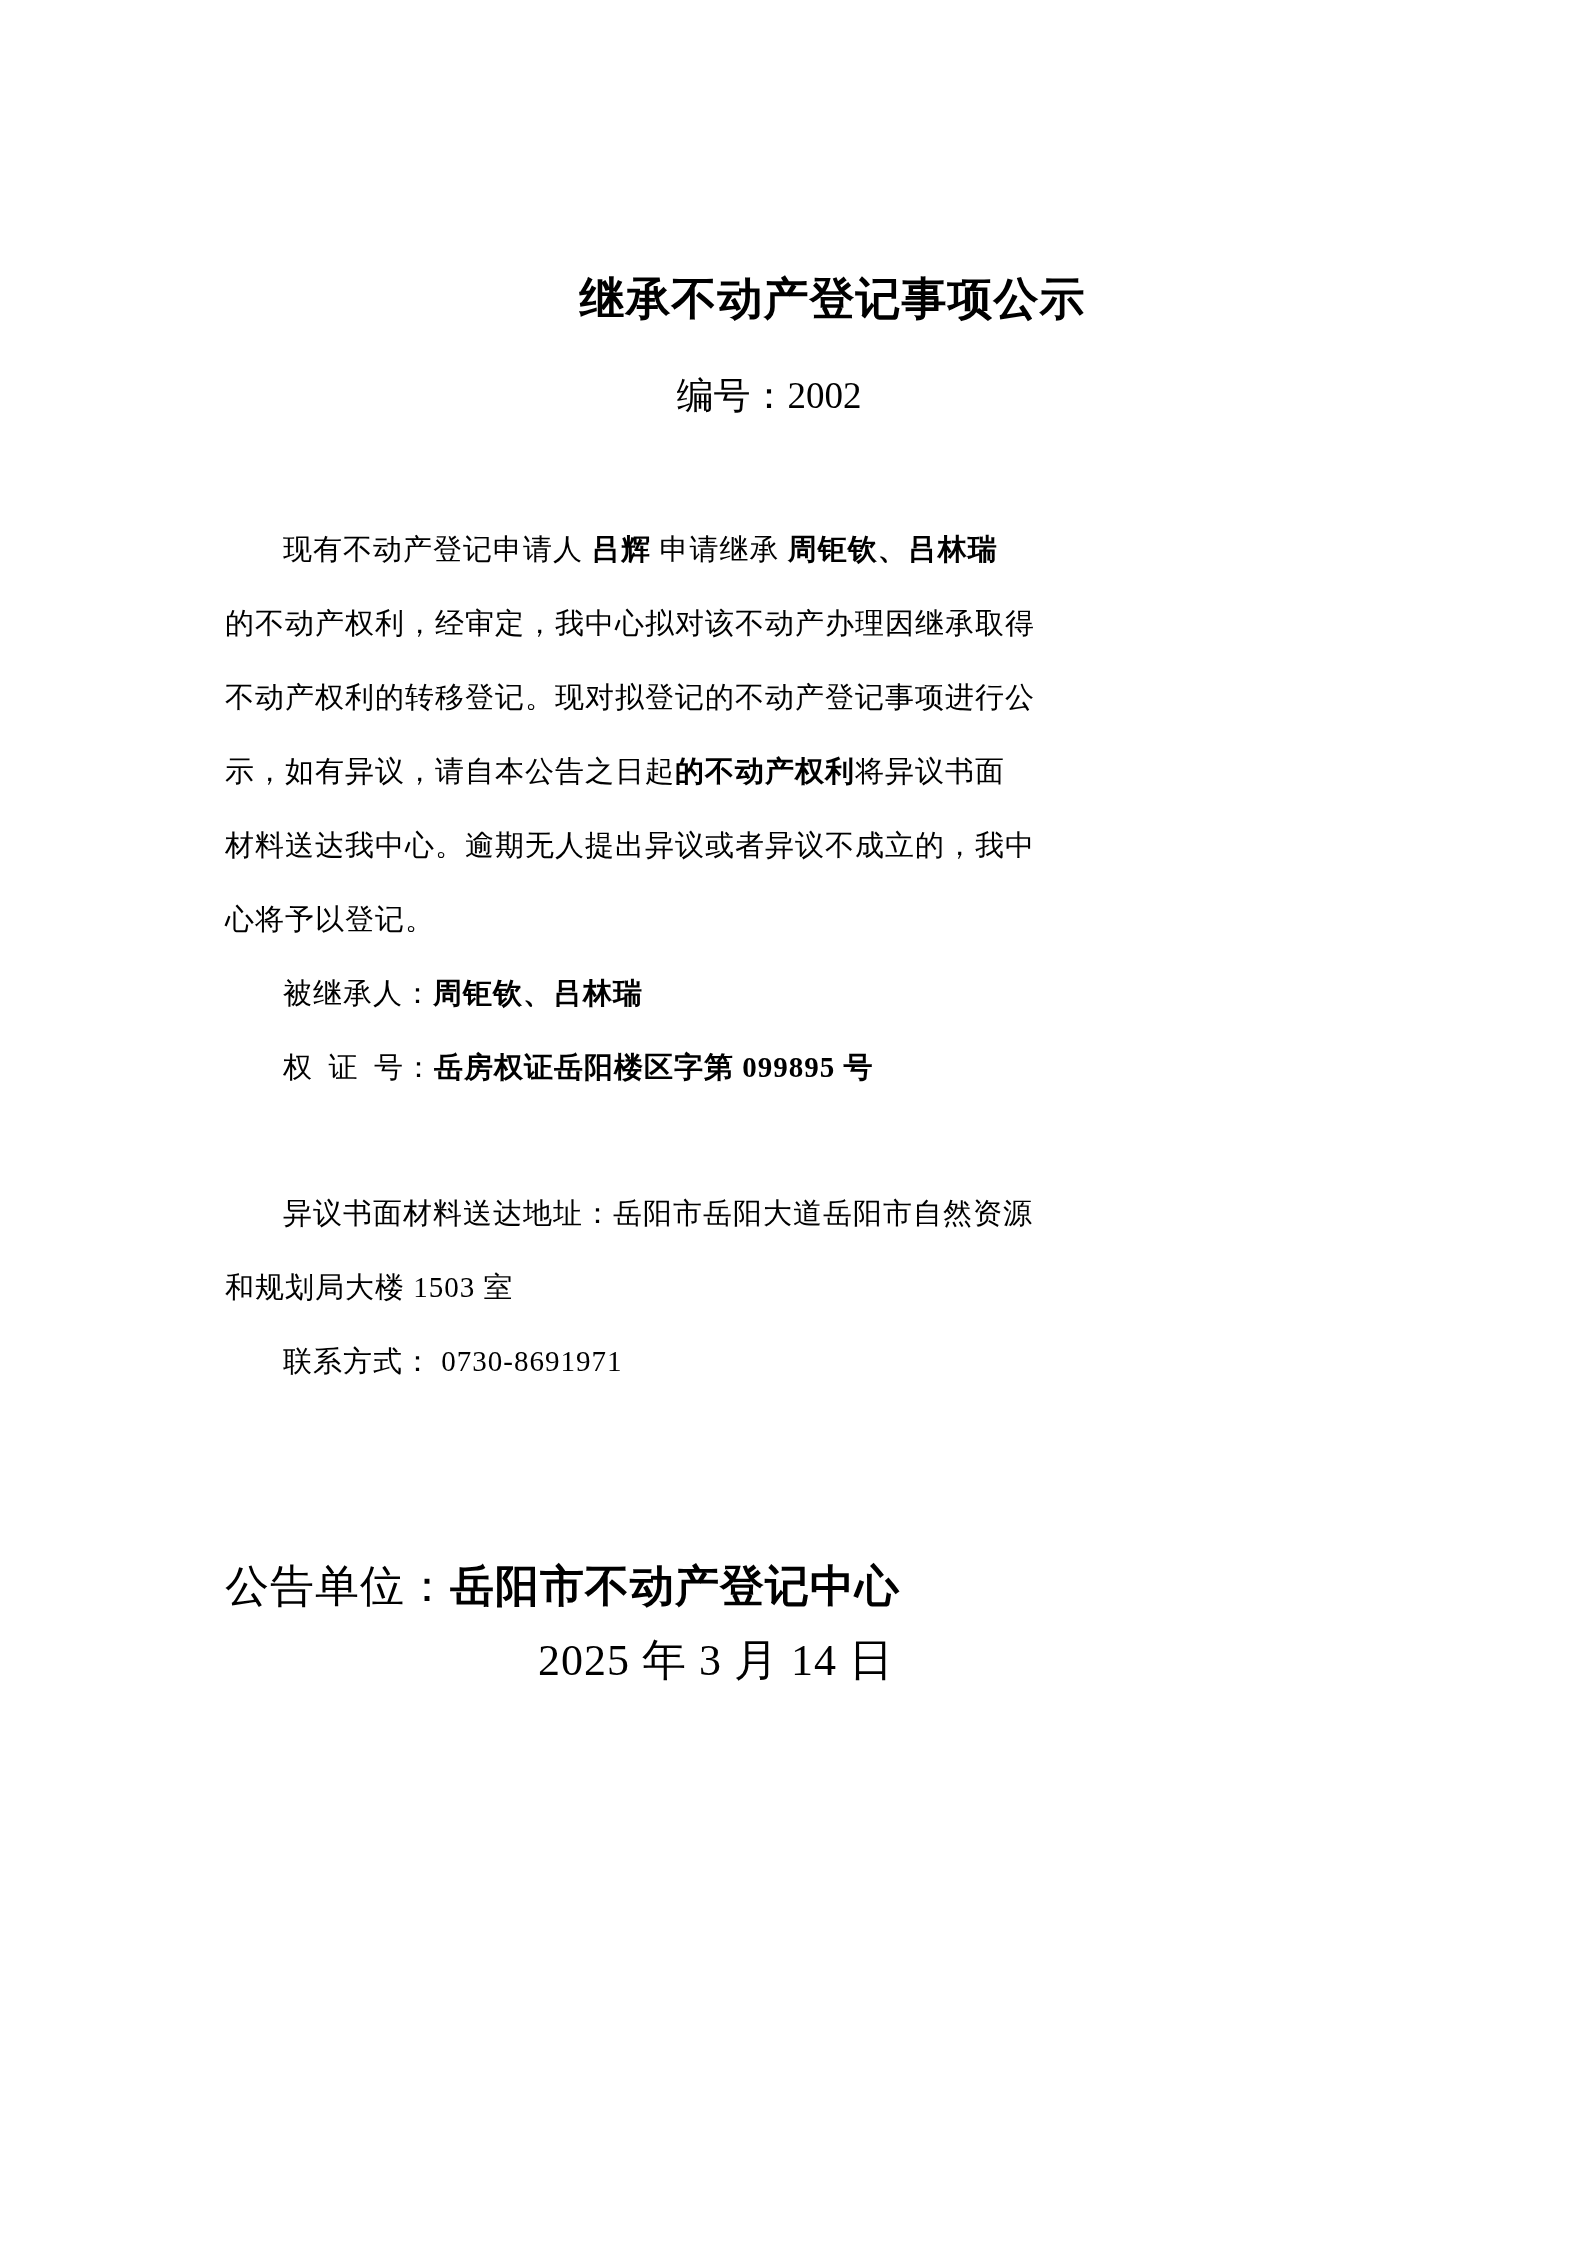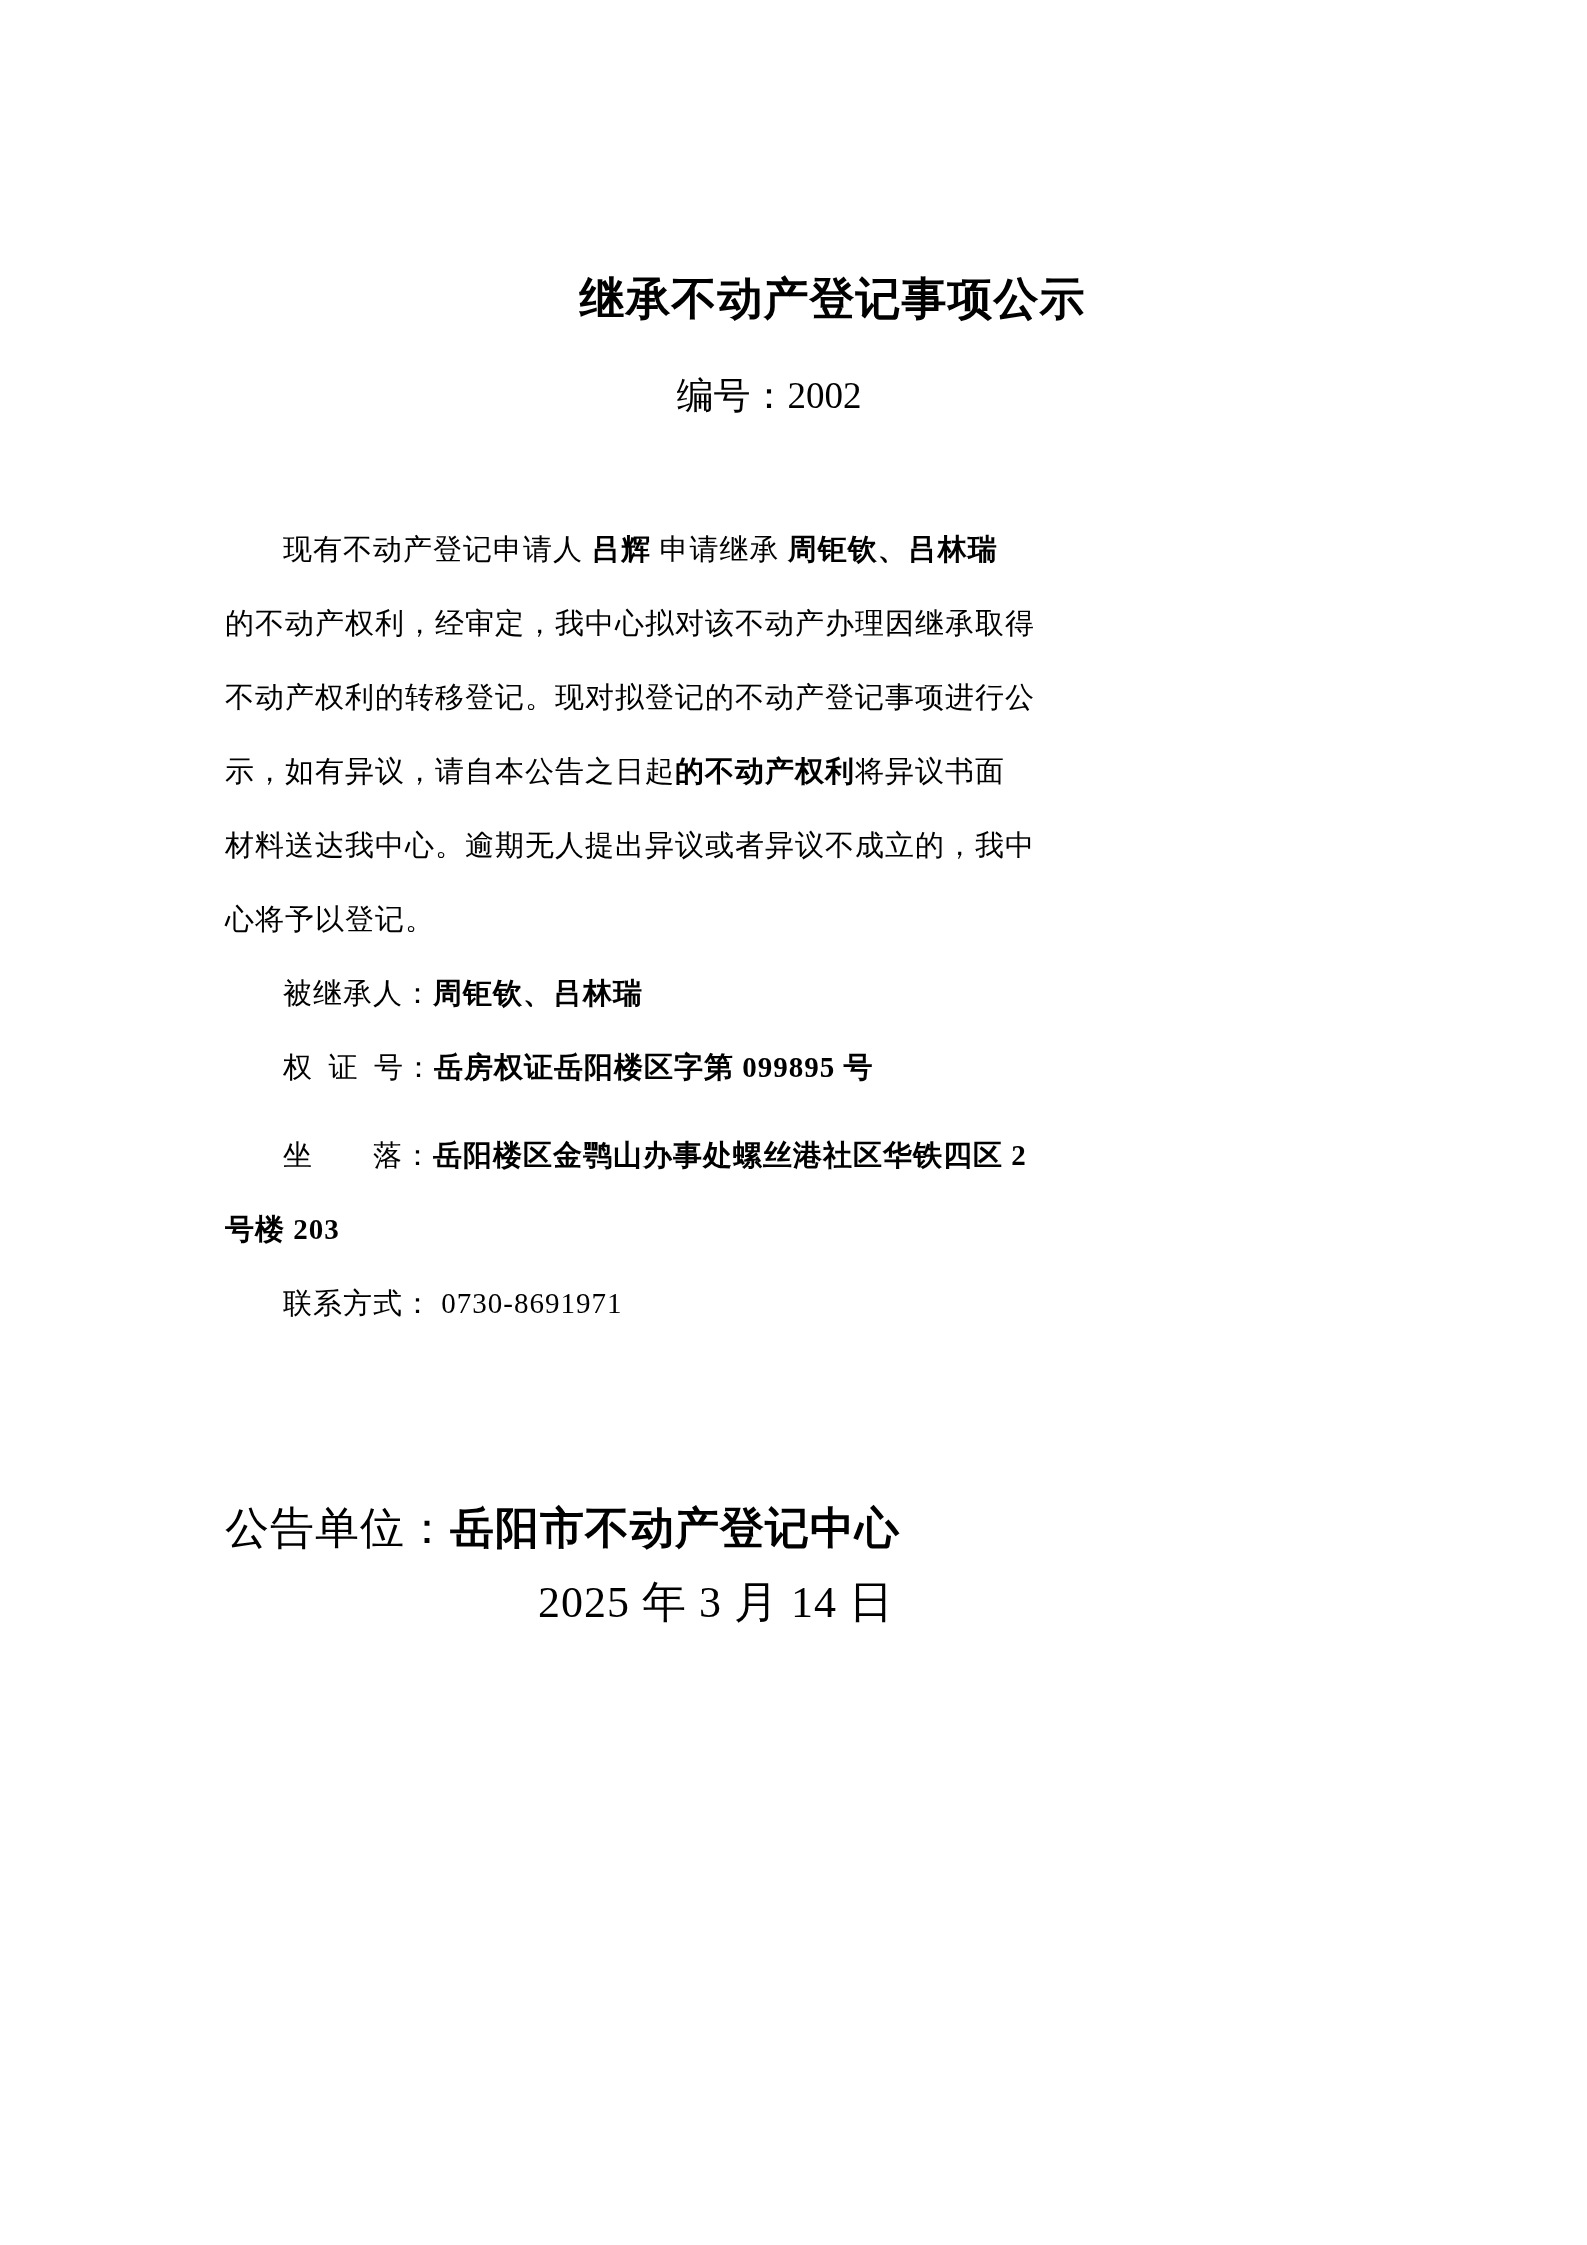--- a/index.html
+++ b/index.html
@@ -97,23 +97,23 @@
 的不动产权利，经审定，我中心拟对该不动产办理因继承取得
 不动产权利的转移登记。现对拟登记的不动产登记事项进行公
 示，如有异议，请自本公告之日起</span><span class="b">的不动产权利</span><span>将异议书面
 材料送达我中心。逾期无人提出异议或者异议不成立的，我中
 心将予以登记。</span></p>
 
   <p class="field"><span>被继承人：</span><span class="b value">周钜钦、吕林瑞</span></p>
 
   <p class="field"><span>权 证 号：</span><span class="b value">岳房权证岳阳楼区字第 099895 号</span></p>
 
-  <p class="field field-location"><span>坐  落：</span><span class="b value">岳阳楼区金鹗山办事处螺丝港社区华铁四区 2
-号楼 203</span></p>
 
+  <p class="field address-section"><span>异议书面材料送达地址：</span><span class="value">岳阳市岳阳大道岳阳市自然资源
+和规划局大楼 1503 室</span></p>
 
   <p class="field"><span>联系方式：</span><span class="value"> 0730-8691971</span></p>
 
   <p class="issuer-line"><span>公告单位：</span><span class="b">岳阳市不动产登记中心</span></p>
 
   <p class="date-line">2025 年 3 月 14 日</p>
 
   <div class="page-number">1</div>
 
 </div>

